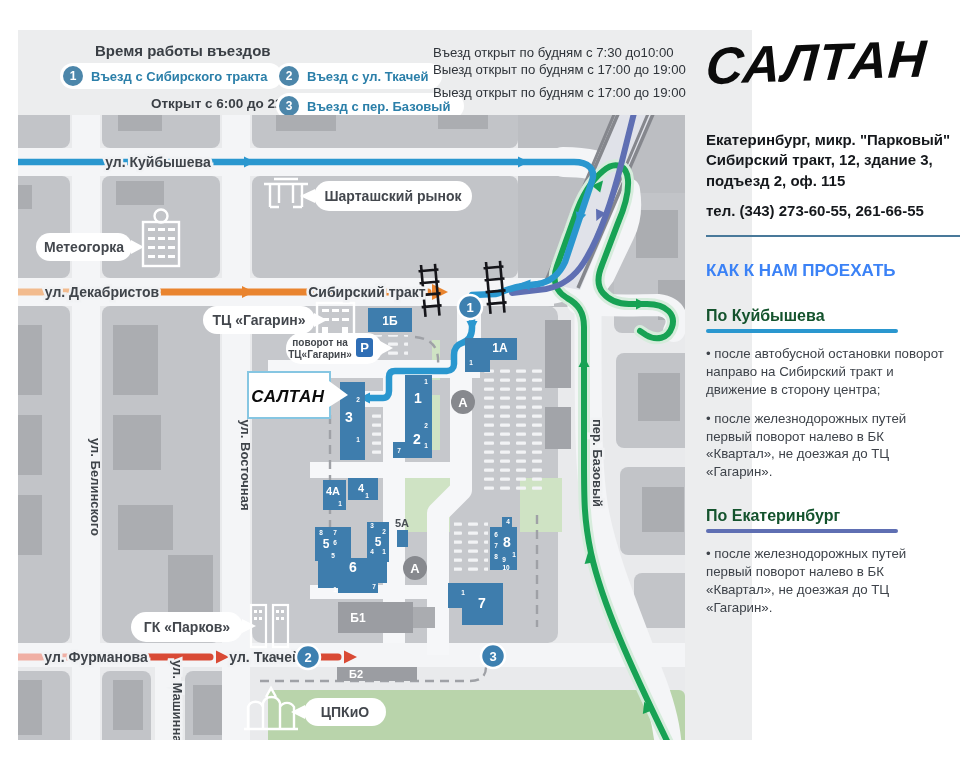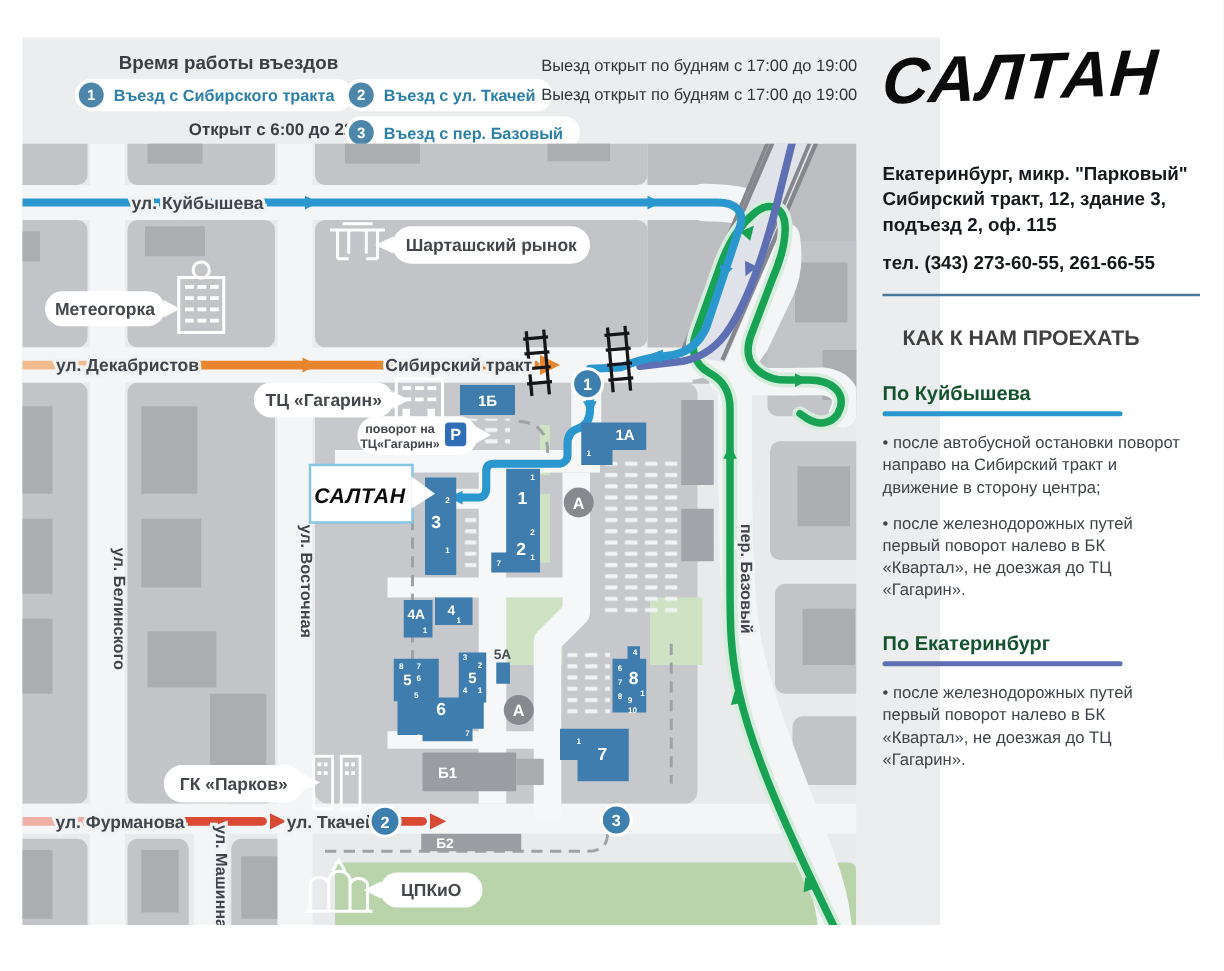--- a/index.html
+++ b/index.html
@@ -15,21 +15,21 @@
   .lg-note{position:absolute;left:133px;top:66px;font-size:13.5px;font-weight:bold;color:#3a3f45;}
   .hours{position:absolute;left:415px;top:14px;font-size:13.2px;color:#2f343a;line-height:17px;}
   .hours .gap{margin-top:6px;}
   
   .side{position:absolute;left:706px;top:30px;width:254px;}
   .logo{font-size:52px;font-weight:bold;font-style:italic;color:#0b0b0b;letter-spacing:1px;
         transform:rotate(-2deg) skewX(-6deg);transform-origin:left top;margin:6px 0 0 2px;}
   .addr{margin-top:34px;font-size:15px;font-weight:bold;color:#15181c;line-height:1.35;}
   .phone{margin-top:11px;font-size:15px;font-weight:bold;color:#15181c;}
   .divider{margin-top:16px;border-top:2px solid #49799a;width:100%;}
-  .how{margin:24px 16px 14px;font-size:17px;font-weight:800;color:#404040;}
+  .how{margin:24px 0 14px;font-size:17px;font-weight:800;color:#3b82f6;}
   .sec h3{margin:26px 0 4px;font-size:16px;font-weight:800;color:#14532d;}
   .sec .bar{width:192px;height:4.5px;border-radius:3px;margin:2px 0 12px;}
   .sec p{margin:0 0 11px;width:240px;font-size:13.3px;line-height:1.34;color:#3e434a;}
   .sec p::before{content:"• ";}
   
   text{font-family:"Liberation Sans","DejaVu Sans",sans-serif;}
   .st{font-size:14px;font-weight:bold;fill:#3f444a;}
   .stv{font-size:13px;font-weight:bold;fill:#3f444a;}
   .halo{paint-order:stroke;stroke:#f1f2f4;stroke-width:5px;}
   .co{font-size:14px;font-weight:bold;fill:#43474d;}
@@ -53,20 +53,21 @@
   <div class="lg-note">Открыт с 6:00 до 22:00</div>
   <div class="pill" style="left:258px;top:33px;">
     <span class="num">2</span>
     <span>Въезд с ул. Ткачей</span>
   </div>
   <div class="pill" style="left:258px;top:63px;">
     <span class="num">3</span>
     <span>Въезд с пер. Базовый</span>
   </div>
   <div class="hours">
+    <div>Въезд открыт по будням с 7:30 до10:00</div>
     <div>Выезд открыт по будням с 17:00 до 19:00</div>
     <div class="gap">Выезд открыт по будням с 17:00 до 19:00</div>
   </div>
 
   <svg width="667" height="625" viewBox="0 0 667 625" style="position:absolute;left:0;top:85px;">
     <defs>
       <pattern id="pk" width="16" height="9" patternUnits="userSpaceOnUse">
         <rect x="2" y="2.5" width="10" height="3.2" rx="1" fill="#f2f3f5"></rect>
       </pattern>
     </defs>

